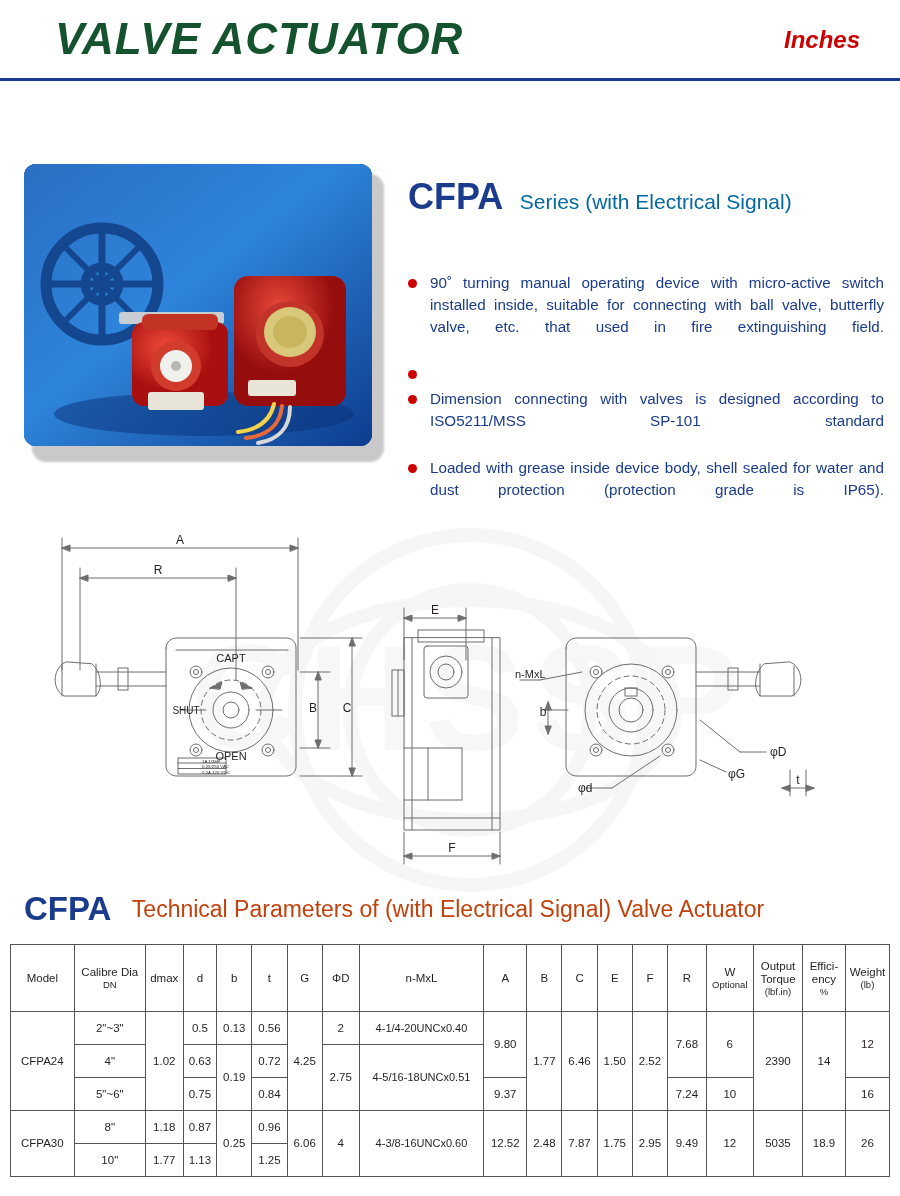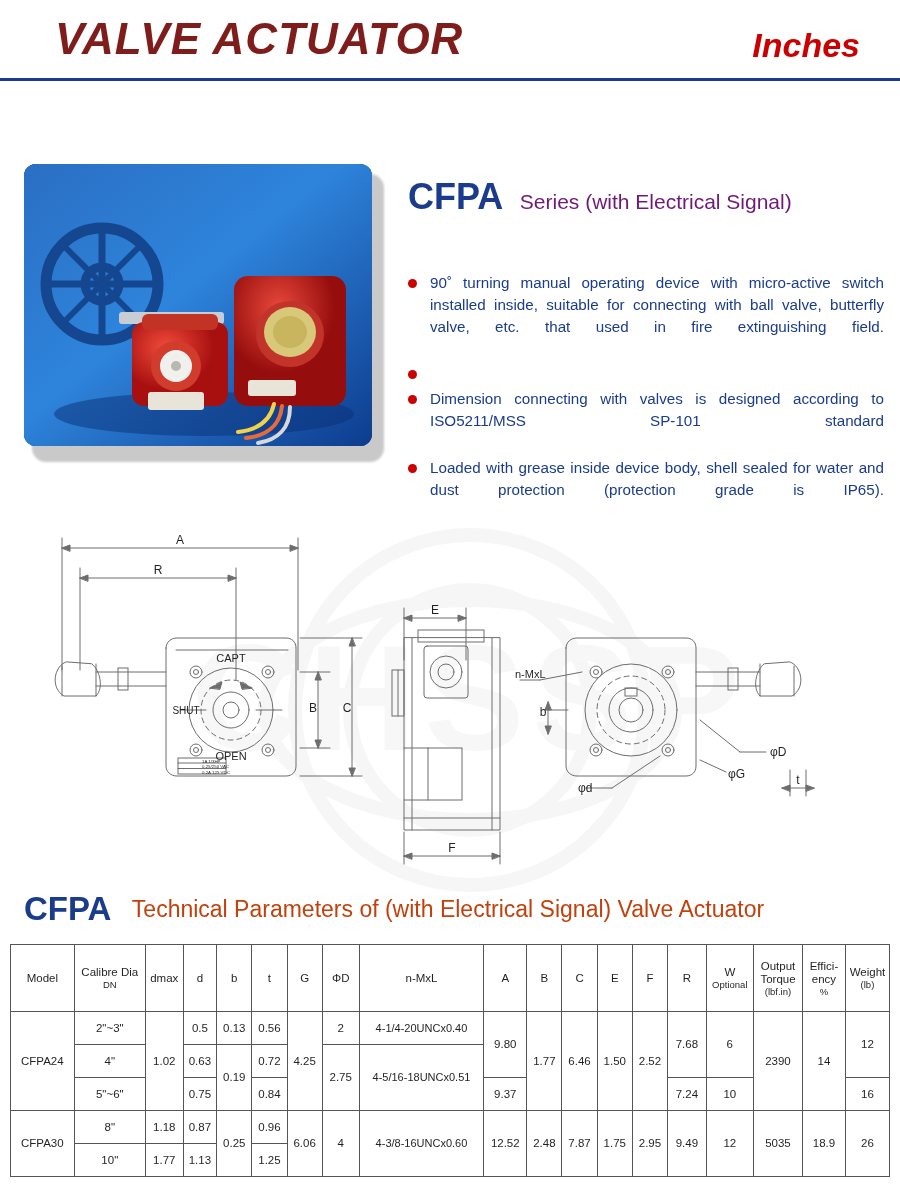--- a/index.html
+++ b/index.html
@@ -25,25 +25,25 @@
   
   .header{
     position:absolute;left:0;top:0;width:900px;height:78px;
     border-bottom:3px solid #1b3c8c;
     z-index:3;
   }
   .title-main{
     position:absolute;left:55px;top:14px;
     font-size:44px;font-weight:bold;font-style:italic;
     letter-spacing:1px;
-    color:#7f1d1d;
+    color:#14532d;
   }
   .title-units{
     position:absolute;right:40px;top:26px;
-    font-size:34px;font-weight:bold;font-style:italic;
+    font-size:24px;font-weight:bold;font-style:italic;
     color:#cc0000;
   }
 
   
   .photo-wrap{
     position:absolute;left:24px;top:164px;width:352px;height:288px;
     z-index:2;
   }
   .photo-shadow{
     position:absolute;left:8px;top:10px;width:352px;height:288px;
@@ -60,21 +60,21 @@
   
   .series-head{
     position:absolute;left:408px;top:176px;width:470px;
     z-index:3;
   }
   .series-head .cfpa{
     font-size:36px;font-weight:bold;color:#1b3c8c;letter-spacing:0px;
     display:inline-block;vertical-align:baseline;
   }
   .series-head .sub1{
-    font-size:21px;color:#701a75;display:inline-block;padding-left:12px;
+    font-size:21px;color:#0369a1;display:inline-block;padding-left:12px;
   }
   .series-head .sub2{
     font-size:21px;color:#1b3c8c;display:block;text-align:right;
     margin-top:2px;padding-right:4px;
   }
 
   .bullets{
     position:absolute;left:406px;top:272px;width:478px;
     z-index:3;
   }

